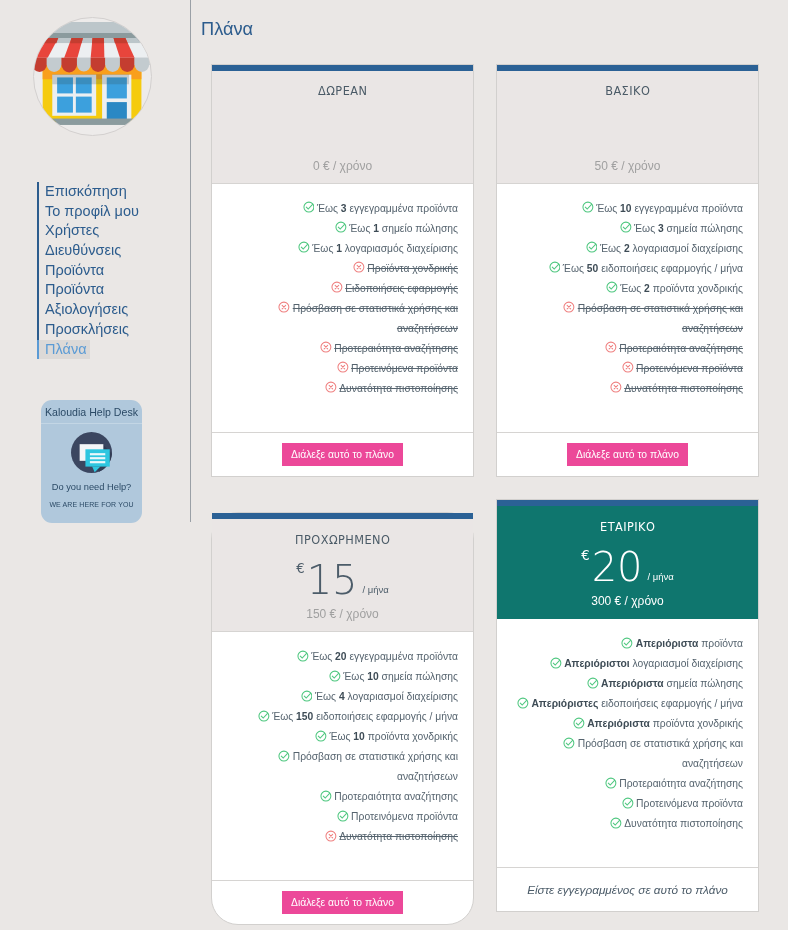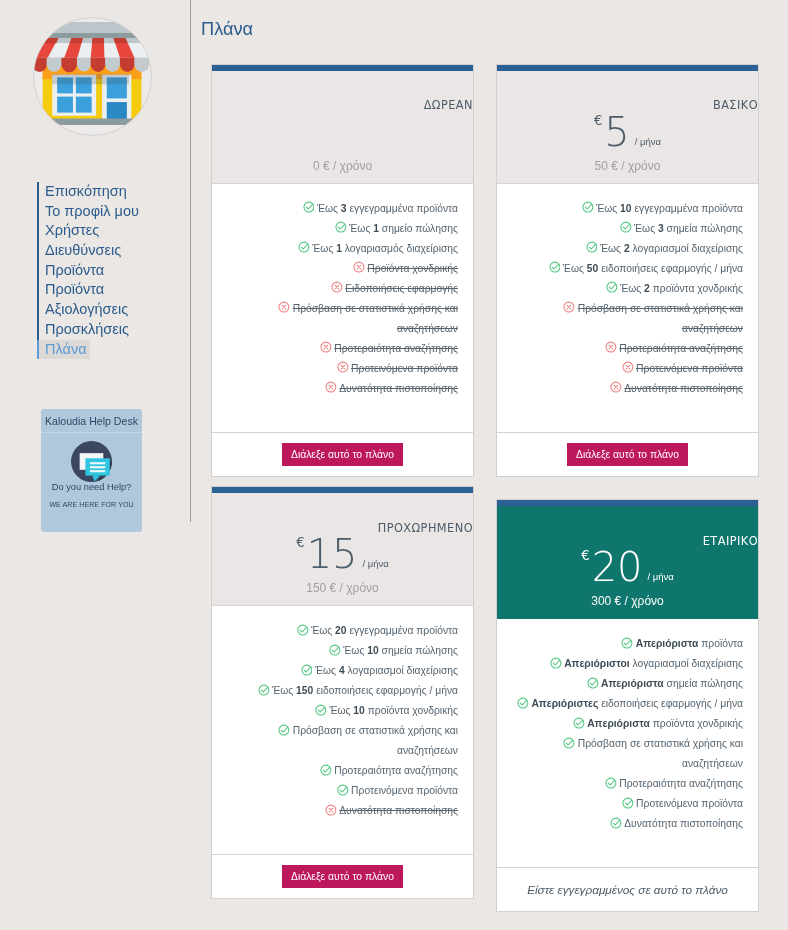--- a/index.html
+++ b/index.html
@@ -18,40 +18,40 @@
             background:#edebea; border:1px solid #d3d0cf; overflow:hidden; }
   .avatar svg { display:block; }
 
   .navlist { position:absolute; left:37px; top:182px; width:145px; }
   .navitem { border-left:2px solid #2c5c8d; padding:0 3px 0 6px; font-size:14.5px; color:#2c5c8d;
              line-height:19.7px; height:19.7px; display:inline-block; white-space:nowrap;
              vertical-align:top; }
   .navrow { height:19.7px; }
   .navitem.active { color:#5b9bd5; background:#dcd9d7; border-left-color:#5b9bd5; }
 
-  .helpdesk { position:absolute; left:41px; top:409px; width:101px; height:123px;
-              background:#b0c8dc; border-radius:3px; }
+  .helpdesk { position:absolute; left:41px; top:400px; width:101px; height:123px;
+              background:#b0c8dc; border-radius:11px; }
   .hd-title { height:24px; line-height:25px; text-align:center; font-size:10.6px; color:#2b4a66;
               border-bottom:1px solid #c3d6e5; }
   .hd-icon { margin:8px auto 0; width:41px; height:41px; }
   .hd-icon svg { display:block; }
-  .hd-l1 { text-align:center; font-size:9.3px; color:#2b4a66; }
+  .hd-l1 { text-align:center; font-size:9.3px; color:#2b4a66; margin-top:9px; }
   .hd-l2 { text-align:center; font-size:7px; color:#2b4a66; margin-top:9px; letter-spacing:.1px;}
 
   
   h1.title { color:#2c5c8d; font-size:18.2px; font-weight:400; margin:0; line-height:20px;
              position:absolute; left:201px; top:18.5px; letter-spacing:0;}
 
   .card { position:absolute; width:263px; border:1px solid #d2d0ce; background:#fff; }
   .topbar { height:6px; background:#2b6195; }
   .chead { background:#eae6e5; height:113px; border-bottom:1px solid #d6d4d2; position:relative;}
   .chead.green { background:#0f766e; border-bottom:none; }
-  .cname { position:absolute; left:0; right:0; top:14.7px; text-align:right; font-size:12.6px;
+  .cname { position:absolute; left:0; right:0; top:14.7px; text-align:center; font-size:12.6px;
            color:#4b5b67; letter-spacing:0.45px; line-height:12px; text-indent:0.45px;
-           font-family:"DejaVu Sans", sans-serif; font-stretch:condensed;margin-top:14px;}
+           font-family:"DejaVu Sans", sans-serif; font-stretch:condensed;}
   .chead.green .cname { color:#fff; }
   .price { position:absolute; left:0; right:0; top:41px; text-align:center; line-height:1;
            height:40px; white-space:nowrap;}
   .cur { font-size:13.3px; color:#4c5c69; position:relative; top:-21px; font-weight:400;
          font-family:"DejaVu Sans", sans-serif; margin-right:2px; }
   .amt { font-size:40px; color:#4c5c69; font-weight:200; letter-spacing:0px;
          font-family:"DejaVu Sans", sans-serif; line-height:40px;}
   .per { font-size:9.5px; color:#4c5c69; position:relative; top:-1px; margin-left:5px;
          font-family:"Liberation Sans", sans-serif;}
   .chead.green .cur,.chead.green .amt,.chead.green .per{ color:#fff; }
@@ -63,21 +63,21 @@
   .feat { font-size:10.3px; color:#55636e; line-height:20px;text-align:right; }
   .feat .ico { width:11.8px; height:11.8px; display:inline-block; vertical-align:-1.5px;
                margin-right:2.5px; }
   .feat .ico svg { display:block; }
   .feat .ftxt { margin-left:0px; }
   .feat .ftxt b { font-weight:700; color:#3e4c56; }
   .feat.off { text-decoration: line-through; }
   .feat.off .ico { text-decoration:none; }
   .cfoot { border-top:1px solid #d6d4d2; height:44px; text-align:center;
            display:flex; align-items:center; justify-content:center; }
-  .btn { display:inline-block; background:#be185d; color:#fff; font-size:10.35px; height:23px;
+  .btn { display:inline-block; background:#ec4899; color:#fff; font-size:10.35px; height:23px;
          line-height:23px; padding:0 9px; border:none; cursor:pointer;
          font-family:"Liberation Sans", sans-serif; }
   .subscribed { font-size:11.75px; font-style:italic; color:#4c5c69; }
 </style>
 </head>
 <body>
 
 <div class="page">
 
   <div class="vdiv"></div>
@@ -218,21 +218,20 @@
               </svg></span><span class="ftxt">Δυνατότητα πιστοποίησης</span></div>
         </div>
         <div class="cfoot">
           <button class="btn">Διάλεξε αυτό το πλάνο</button>
         </div>
       </div>
       <div class="card" style="left: 496px; top: 63.5px;">
         <div class="topbar"></div>
         <div class="chead">
           <div class="cname">ΒΑΣΙΚΟ</div>
-          <div class="price"><span class="cur">€</span><span class="amt">5</span><span class="per">/ μήνα</span></div>
           <div class="yearly">50 € / χρόνο</div>
         </div>
         <div class="feats" style="min-height:248px">
           <div class="feat on"><span class="ico"><svg viewBox="0 0 24 24" width="11.8" height="11.8">
                 <circle cx="12" cy="12.4" r="10.1" fill="none" stroke="#4ec77f" stroke-width="2.1"></circle>
                 <path d="M6.9 12.6 L10.6 16.3 L19.2 7.1" fill="none" stroke="#4ec77f" stroke-width="2.1" stroke-linecap="square" stroke-linejoin="miter"></path>
               </svg></span><span class="ftxt">Έως <b>10</b> εγγεγραμμένα προϊόντα</span></div>
           <div class="feat on"><span class="ico"><svg viewBox="0 0 24 24" width="11.8" height="11.8">
                 <circle cx="12" cy="12.4" r="10.1" fill="none" stroke="#4ec77f" stroke-width="2.1"></circle>
                 <path d="M6.9 12.6 L10.6 16.3 L19.2 7.1" fill="none" stroke="#4ec77f" stroke-width="2.1" stroke-linecap="square" stroke-linejoin="miter"></path>
@@ -263,21 +262,21 @@
               </svg></span><span class="ftxt">Προτεινόμενα προϊόντα</span></div>
           <div class="feat off"><span class="ico"><svg viewBox="0 0 24 24" width="11.8" height="11.8">
                 <circle cx="12" cy="12.4" r="10.1" fill="none" stroke="#ef8080" stroke-width="2.1"></circle>
                 <path d="M8.4 8.8 L15.6 16 M15.6 8.8 L8.4 16" fill="none" stroke="#ef8080" stroke-width="2.1" stroke-linecap="round"></path>
               </svg></span><span class="ftxt">Δυνατότητα πιστοποίησης</span></div>
         </div>
         <div class="cfoot">
           <button class="btn">Διάλεξε αυτό το πλάνο</button>
         </div>
       </div>
-      <div class="card" style="left: 211px; top: 486px;">
+      <div class="card" style="left: 211px; top: 512px; border-radius: 27px;">
         <div class="topbar"></div>
         <div class="chead">
           <div class="cname">ΠΡΟΧΩΡΗΜΕΝΟ</div>
           <div class="price"><span class="cur">€</span><span class="amt">15</span><span class="per">/ μήνα</span></div>
           <div class="yearly">150 € / χρόνο</div>
         </div>
         <div class="feats" style="min-height:248px">
           <div class="feat on"><span class="ico"><svg viewBox="0 0 24 24" width="11.8" height="11.8">
                 <circle cx="12" cy="12.4" r="10.1" fill="none" stroke="#4ec77f" stroke-width="2.1"></circle>
                 <path d="M6.9 12.6 L10.6 16.3 L19.2 7.1" fill="none" stroke="#4ec77f" stroke-width="2.1" stroke-linecap="square" stroke-linejoin="miter"></path>

